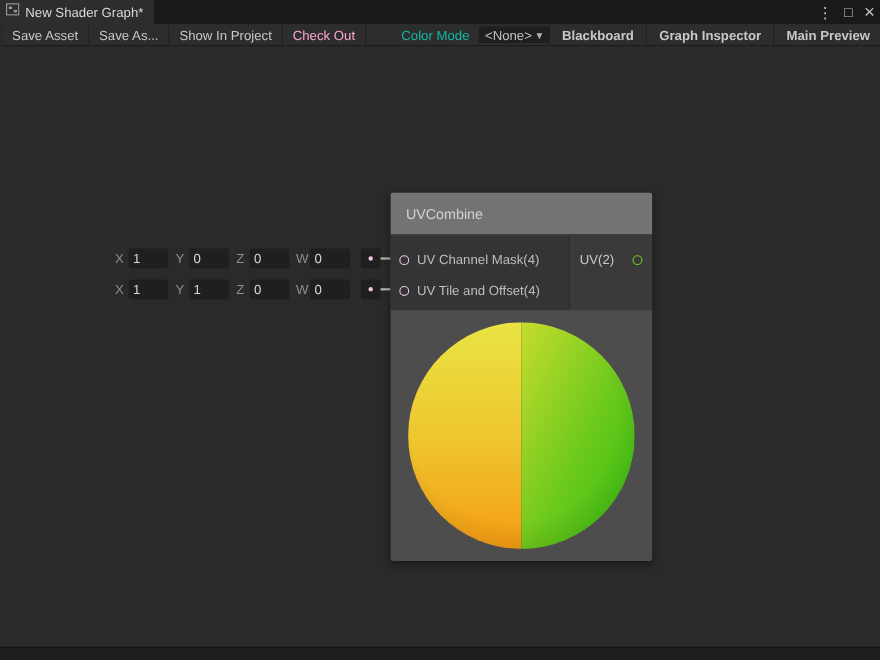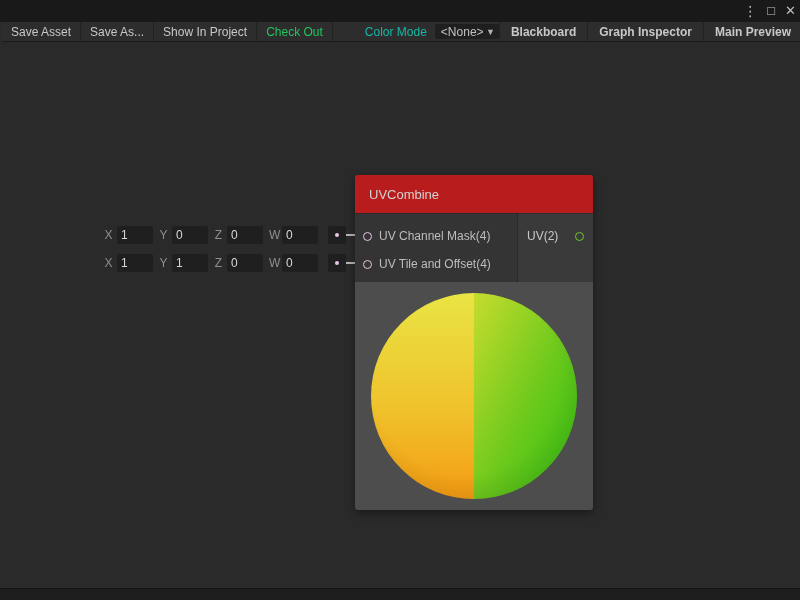--- a/index.html
+++ b/index.html
@@ -13,21 +13,21 @@
        padding:0 10px 0 5px;gap:5px;}
   .tab-title{font-size:12px;color:#d8d8d8;white-space:nowrap;}
   .winbtns{position:absolute;right:4px;top:0;height:22px;display:flex;align-items:center;gap:10px;}
   .winbtn{color:#c0c0c0;font-size:13px;line-height:22px;cursor:default;}
   .winbtn.menu{font-size:14px;}
 
   
   .toolbar{position:absolute;left:2px;top:22px;width:800px;height:20px;background:#2d2d2d;
            border-bottom:1px solid #1a1a1a;display:flex;align-items:stretch;font-size:12px;box-sizing:border-box;}
   .tbtn{display:flex;align-items:center;padding:0 9px;color:#c8c8c8;border-right:1px solid #222;white-space:nowrap;}
-  .tbtn.disabled{color:#22c55e;}
+  .tbtn.disabled{color:#f9a8d4;}
   .tlabel{display:flex;align-items:center;padding:1px 8px;margin-left:24px;color:#14b8a6;white-space:nowrap;}
   .dropdown{display:flex;align-items:center;margin:2px 0;width:100px;background:#1f1f1f;border-radius:2px;
             color:#c2c2c2;padding:0 4px 0 6px;justify-content:space-between;white-space:nowrap;text-align:center;}
   .dropdown .arrow{font-size:9px;color:#b0b0b0;}
   .tspacer{flex:1;}
   .tbtn.right{border-right:none;border-left:1px solid #222;padding:0 11px;font-weight:bold;}
 
   
   .canvas{position:absolute;left:0;top:42px;width:800px;height:546px;background:#2a2a2a;overflow:hidden;}
 
@@ -38,21 +38,21 @@
                 color:#d8d8d8;font-size:12px;line-height:18px;padding-left:4px;box-sizing:border-box;}
   .vrow .connector{width:18px;height:18px;background:#1f1f1f;border-radius:2px;margin-left:4px;
                    display:flex;align-items:center;justify-content:center;}
   .vrow .connector .dot{width:4px;height:4px;border-radius:50%;background:#e8c6e4;}
 
   .edge{position:absolute;height:2px;background:#b5b5b5;}
 
   
   .node{position:absolute;left:355px;top:133px;width:238px;border-radius:3px;overflow:hidden;
         box-shadow:0 3px 8px rgba(0,0,0,.4);background:#363636;}
-  .node-header{height:38px;background:#b91c1c;border-bottom:1px solid #2c2c2c;display:flex;align-items:center;}
+  .node-header{height:38px;background:#737373;border-bottom:1px solid #2c2c2c;display:flex;align-items:center;}
   .node-title{padding-left:14px;font-size:13px;color:#d2d2d2;}
   .node-body{display:flex;height:68px;background:#343434;}
   .inputs{flex:1;padding-top:8px;text-align:right;}
   .port-row{height:28px;display:flex;align-items:center;padding-left:8px;gap:7px;}
   .port{width:7px;height:7px;border-radius:50%;background:transparent;flex:none;}
   .port.vec4{border:1.5px solid #e8c6e4;}
   .port.vec2{border:1.5px solid #6ec72d;}
   .port-label{font-size:12px;color:#bdbdbd;white-space:nowrap;}
   .outputs{width:76px;border-left:1px solid #2b2b2b;background:#3a3a3a;padding-top:8px;box-sizing:border-box;}
   .out-row{height:28px;display:flex;align-items:center;padding:0 9px;justify-content:space-between;}
@@ -69,20 +69,30 @@
 
   
   .bottombar{position:absolute;left:0;top:588px;width:800px;height:12px;background:#1e1e1e;border-top:1px solid #151515;box-sizing:border-box;}
 </style>
 </head>
 <body>
 
 <div class="app">
 
   <div class="tabbar">
+    <div class="tab">
+      <span class="tabicon">
+        <svg width="13" height="13" viewBox="0 0 13 13">
+          <rect x="1" y="1.5" width="11" height="10" fill="none" stroke="#9a9a9a" stroke-width="1"></rect>
+          <rect x="3" y="4" width="3" height="2.2" fill="#9a9a9a"></rect>
+          <rect x="7.5" y="7" width="3" height="2.2" fill="#9a9a9a"></rect>
+        </svg>
+      </span>
+      <span class="tab-title">New Shader Graph*</span>
+    </div>
     <div class="winbtns">
       <span class="winbtn menu">⋮</span>
       <span class="winbtn">□</span>
       <span class="winbtn">✕</span>
     </div>
   </div>
 
   <div class="toolbar">
     <div class="tbtn">Save Asset</div>
     <div class="tbtn">Save As...</div>

